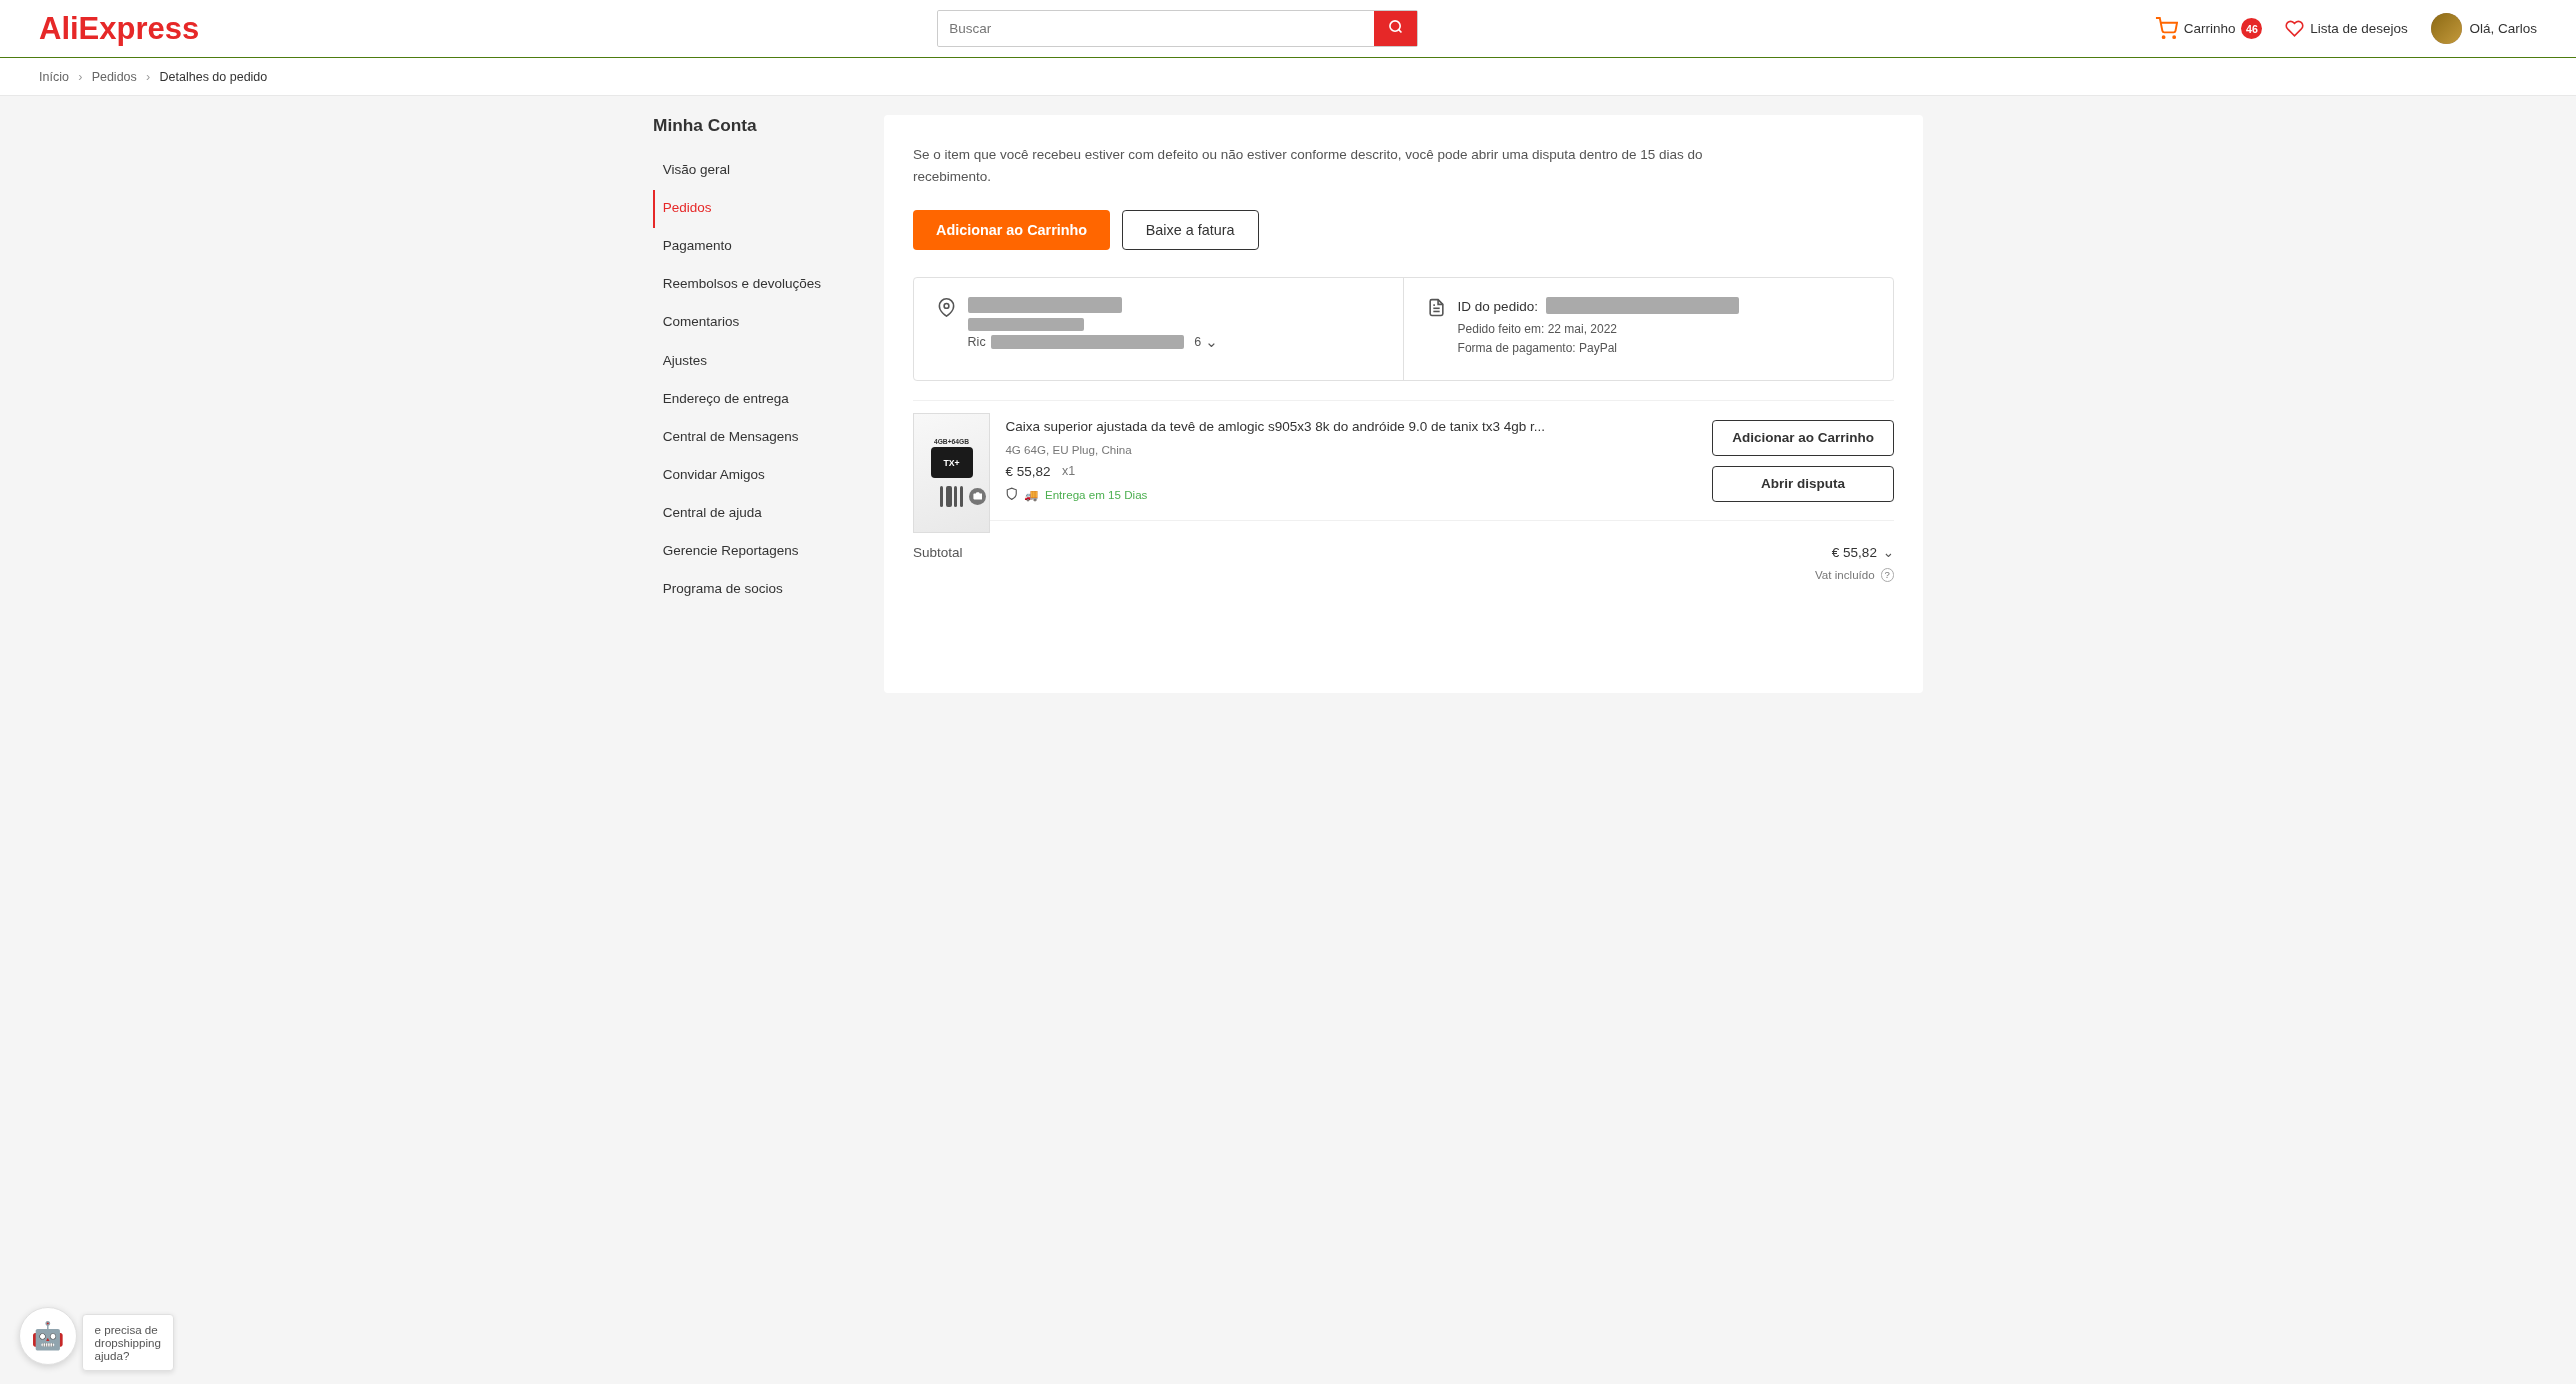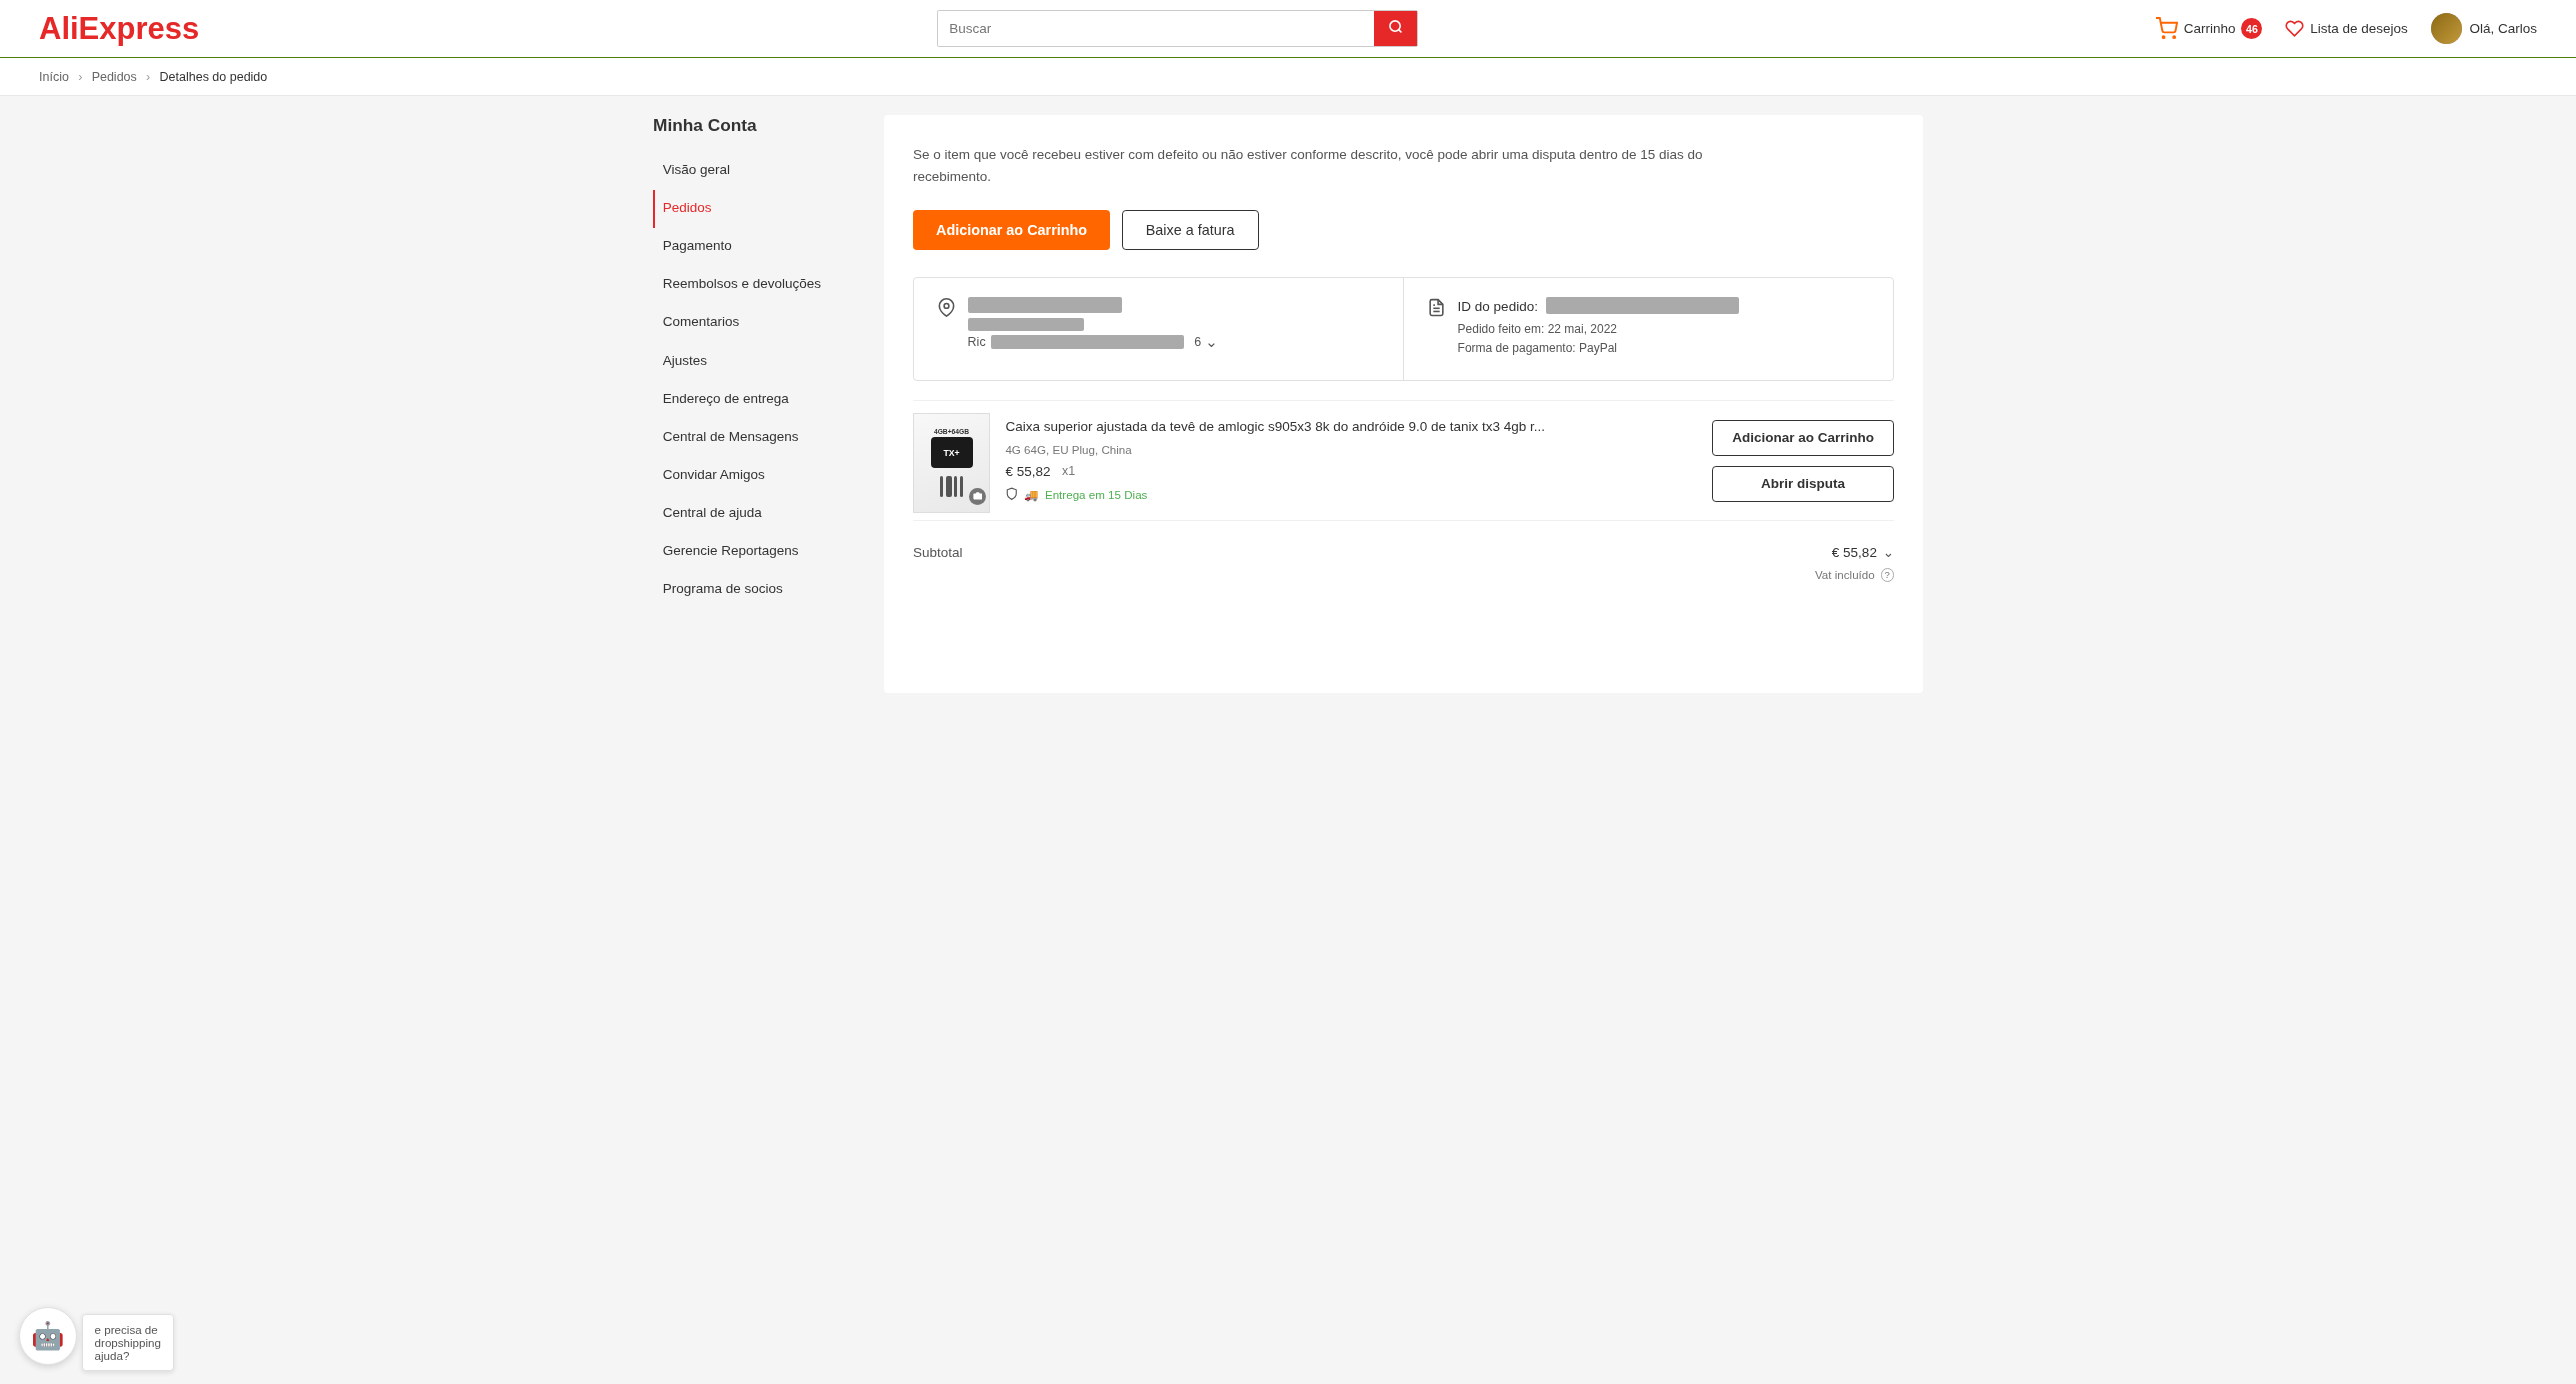--- a/index.html
+++ b/index.html
@@ -323,21 +323,21 @@
       border-bottom: 1px solid #f0f0f0;
     }
     .product-image-container {
       position: relative;
       width: 77px;
       height: 96px;
       flex-shrink: 0;
     }
     .product-image {
       width: 77px;
-      height: 100px;
+      height: 120px;
       background: #f0f0f0;
       border: 1px solid #ddd;
       display: flex;
       align-items: center;
       justify-content: center;
       position: relative;
       overflow: hidden;
     }
     .product-img-inner {
       width: 100%;

